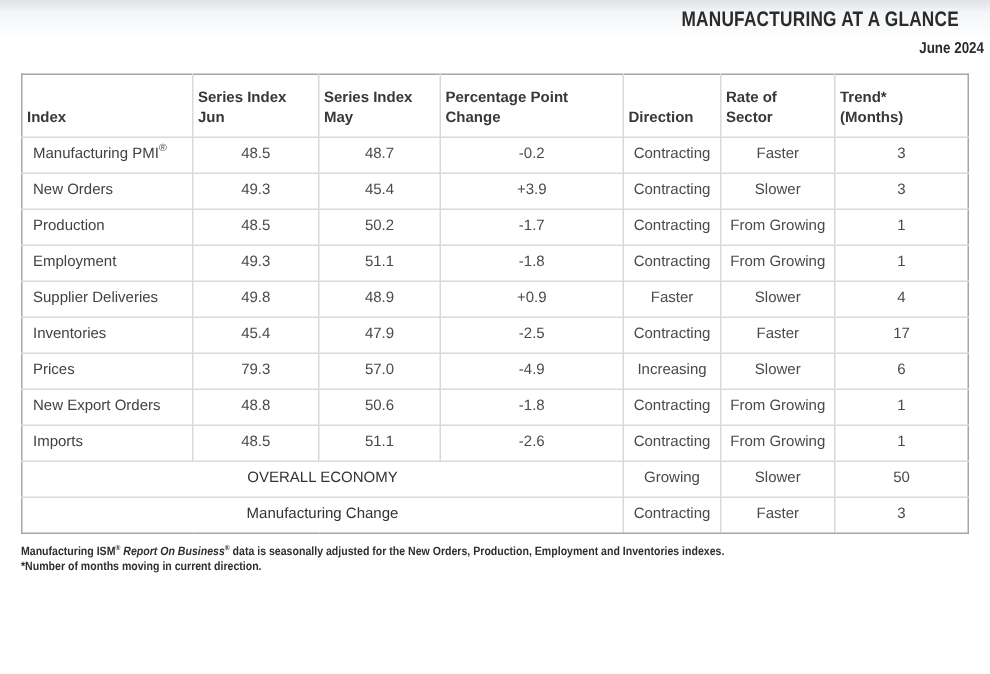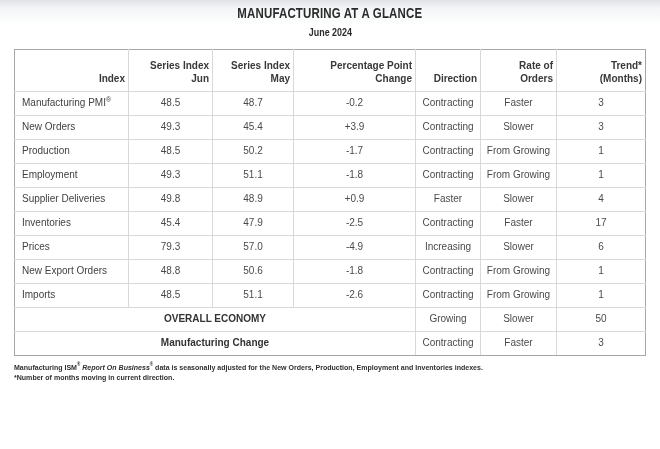--- a/index.html
+++ b/index.html
@@ -4,21 +4,21 @@
 <style>
   * { box-sizing: border-box; }
   html, body { margin: 0; padding: 0; }
   body {
     width: 660px; height: 449px;
     font-family: "Liberation Sans", sans-serif;
     color: #3d3d3d;
     background: linear-gradient(180deg, #dfe2e6 0px, #f3f5f7 8px, #ffffff 26px);
     overflow: hidden;
   }
-  .title-block { text-align: center; padding-top: 4px; }
+  .title-block { text-align: right; padding-top: 4px; }
   .page-title {
     display: inline-block;
     font-size: 14px; font-weight: 700; color: #2b2b2b;
     transform: scaleX(0.82); transform-origin: 50% 50%;
     letter-spacing: 0.2px; white-space: nowrap;
   }
   .page-subtitle {
     display: inline-block;
     font-size: 10.5px; font-weight: 700; color: #2b2b2b;
     transform: scaleX(0.85); transform-origin: 50% 50%;
@@ -32,39 +32,39 @@
     font-size: 10px;
   }
   th, td { border: 1px solid #d9d9d9; }
   thead th { border-top-color: #a6a6a6; }
   th:first-child, td:first-child { border-left-color: #a6a6a6; }
   th:last-child, td:last-child { border-right-color: #a6a6a6; }
   tbody tr:last-child td { border-bottom-color: #a6a6a6; }
   thead tr { height: 42px; }
   th {
     vertical-align: bottom;
-    text-align: right;
+    text-align: left;
     font-weight: 600;
     color: #383838;
     padding: 4px 3px 6px 3px;
     white-space: pre-line;
     line-height: 1.25;
   }
   tbody tr { height: 24px; }
   td {
     vertical-align: top;
     text-align: center;
     color: #4a4a4a;
     padding: 5px 3px 4px 3px;
     line-height: 1.25;
   }
   td.label { text-align: left; padding-left: 7px; color: #424242; }
   td.label .label-text { display: inline-block; max-width: 100px; }
   td.label sup { font-size: 7px; line-height: 0; }
-  tr.summary td.merged { font-weight: 700; color: #333; }
+  tr.summary td.merged { font-weight: 400; color: #333; }
   .footnotes { margin: 7px 0 0 14px; }
   .fn-line {
     display: block;
     font-size: 8px; font-weight: 700; color: #2f2f2f;
     line-height: 1.3;
     transform: scaleX(0.88); transform-origin: 0 50%;
     white-space: nowrap;
   }
   .fn-line sup { font-size: 5px; line-height: 0; }
   .fn-line i { font-style: italic; }
@@ -91,21 +91,21 @@
     <tr>
       <th>Index</th>
       <th>Series Index
 Jun</th>
       <th>Series Index
 May</th>
       <th>Percentage Point
 Change</th>
       <th>Direction</th>
       <th>Rate of
-Orders</th>
+Sector</th>
       <th>Trend*
 (Months)</th>
     </tr>
   </thead>
   <tbody>
     <tr>
       <td class="label"><span class="label-text">Manufacturing PMI</span><sup>®</sup></td>
       <td>48.5</td>
       <td>48.7</td>
       <td>-0.2</td>

